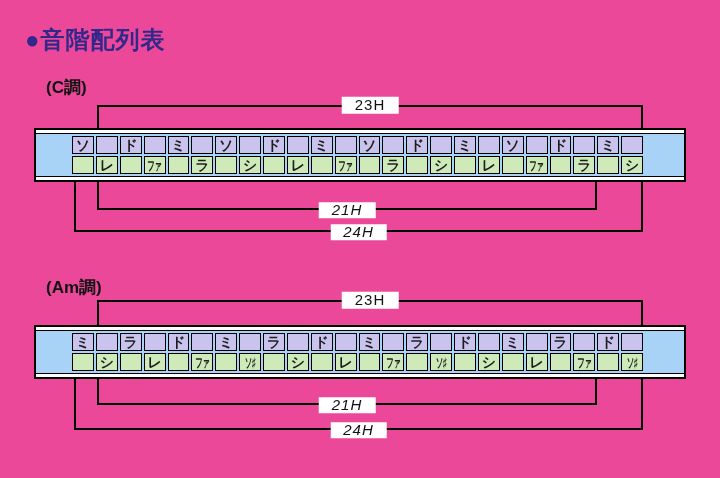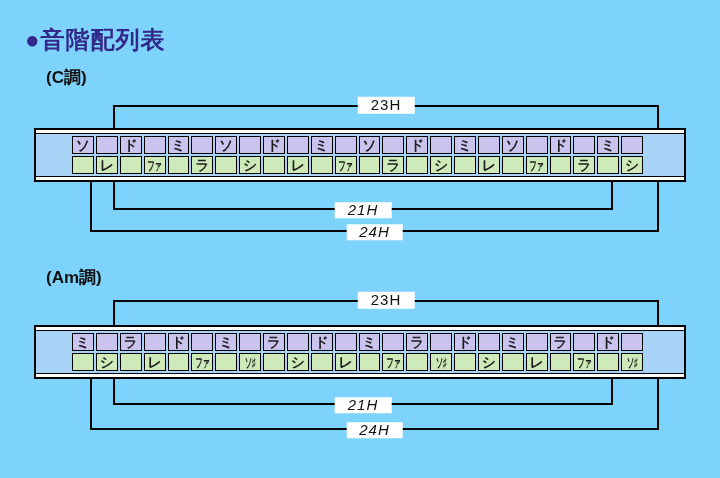--- a/index.html
+++ b/index.html
@@ -1,28 +1,28 @@
 <!DOCTYPE html>
 <html><head>
 <meta charset="utf-8">
 <style>
   html,body{margin:0;padding:0;background:#fff;}
   #stage{
-    position:relative;width:720px;height:478px;background:#7dd3fc;overflow:hidden;
+    position:relative;width:720px;height:478px;background:#ec4899;overflow:hidden;
     font-family:"Liberation Sans","DejaVu Sans",sans-serif;
     --title:#32288c; --top-cell:#c9c3ee; --bottom-cell:#cdeab8; --cap:#a9d3f6; --line:#000;
   }
   .page-title{
     position:absolute;left:25px;top:24px;font-size:24px;font-weight:bold;
     color:var(--title);letter-spacing:1px;white-space:nowrap;
   }
   .key-label{
     position:absolute;left:46px;font-size:17px;font-weight:bold;color:#111;white-space:nowrap;
   }
-  .d1 .key-label{top:66px;} .d2 .key-label{top:266px;}
+  .d1 .key-label{top:76px;} .d2 .key-label{top:276px;}
 
   
   .hbody{
     position:absolute;left:34px;width:652px;height:54px;box-sizing:border-box;
     border:2px solid var(--line);background:#fff;display:flex;flex-direction:column;
     justify-content:center;padding:3px 0;
   }
   .d1 .hbody{top:128px;} .d2 .hbody{top:325px;}
   .hinner{
     flex:1;display:flex;background:var(--cap);
@@ -36,21 +36,21 @@
   .cell{
     flex:1;border:1px solid #000;box-sizing:border-box;display:flex;
     align-items:center;justify-content:center;overflow:hidden;
   }
   .cell.top{background:var(--top-cell);}
   .cell.bottom{background:var(--bottom-cell);}
   .cell span{font-size:14px;font-weight:bold;line-height:1;color:#1c1c1c;white-space:nowrap;}
   .cell span.narrow{transform:scaleX(0.58);font-size:13px;letter-spacing:-1px;}
 
   
-  .dim{position:absolute;box-sizing:border-box;margin-left:16px;}
+  .dim{position:absolute;box-sizing:border-box;}
   .dim-top{border-top:2px solid var(--line);border-left:2px solid var(--line);border-right:2px solid var(--line);}
   .dim-bottom{border-bottom:2px solid var(--line);border-left:2px solid var(--line);border-right:2px solid var(--line);font-style:italic;}
   .dim-label{
     position:absolute;left:50%;background:#fff;padding:0 13px;font-size:15px;
     color:#111;white-space:nowrap;letter-spacing:1px;line-height:1.1;
   }
   .dim-top .dim-label{top:-2px;transform:translate(-50%,-50%);}
   .dim-bottom .dim-label{bottom:-2px;transform:translate(-50%,50%);}
 
   .d1 .dim-23h{left:97px;top:105px;width:546px;height:24px;}

